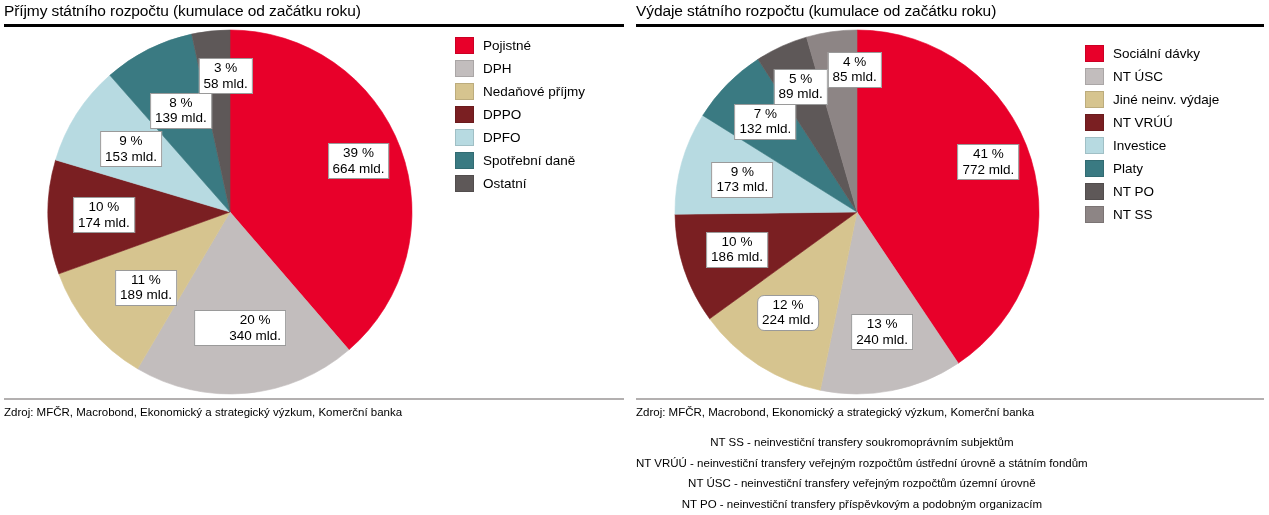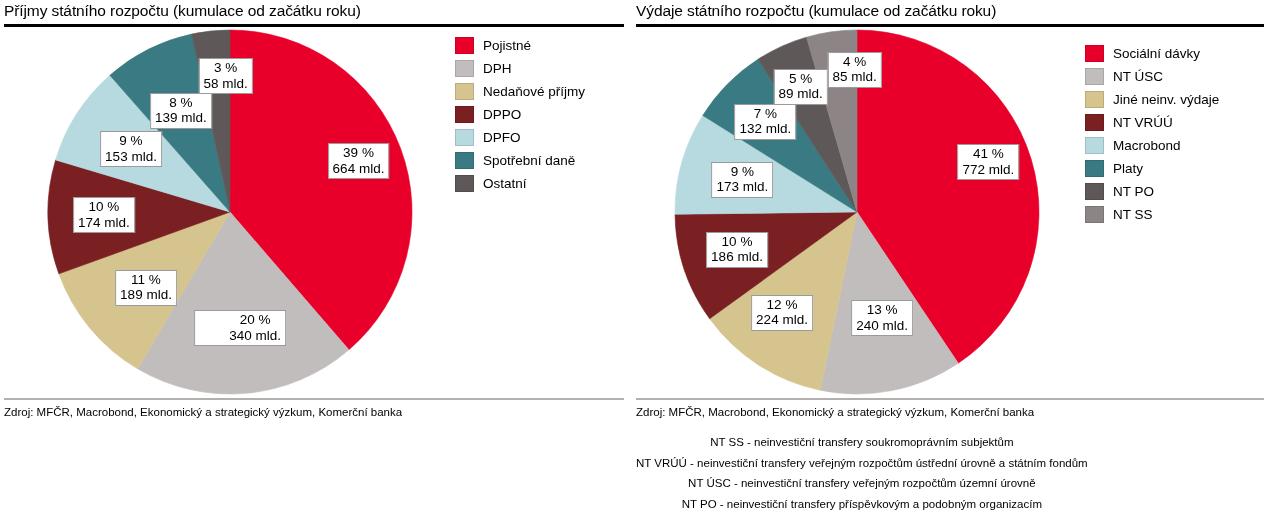--- a/index.html
+++ b/index.html
@@ -180,25 +180,25 @@
             <path d="M 185 184 L 30.74 87.42 A 182 182 0 0 1 86.01 31.28 Z" fill="#3A7A82" stroke="#3A7A82" stroke-width="0.6"></path>
             <path d="M 185 184 L 86.01 31.28 A 182 182 0 0 1 134.54 9.14 Z" fill="#5E5858" stroke="#5E5858" stroke-width="0.6"></path>
             <path d="M 185 184 L 134.54 9.14 A 182 182 0 0 1 185.00 2.00 Z" fill="#8D8585" stroke="#8D8585" stroke-width="0.6"></path>
           </g>
       </svg>
       <div id="pie-right-labels">
           <div class="callout" style="left: 316.3px; top: 134px;">
             <span class="l1">41 %</span>
             <span class="l2">772 mld.</span>
           </div>
-          <div class="callout" style="left: 210.1px; top: 290px;">
+          <div class="callout" style="left: 210.1px; top: 304px;">
             <span class="l1">13 %</span>
             <span class="l2">240 mld.</span>
           </div>
-          <div class="callout" style="left: 110px; top: 284.8px;">
+          <div class="callout" style="left: 116px; top: 284.8px; border-radius: 7px;">
             <span class="l1">12 %</span>
             <span class="l2">224 mld.</span>
           </div>
           <div class="callout" style="left: 65px; top: 221.8px;">
             <span class="l1">10 %</span>
             <span class="l2">186 mld.</span>
           </div>
           <div class="callout" style="left: 70.4px; top: 151.5px;">
             <span class="l1">9 %</span>
             <span class="l2">173 mld.</span>
@@ -230,21 +230,21 @@
         <div class="legend-row">
           <span class="swatch" style="background: rgb(214, 196, 143);"></span>
           <span class="legend-label">Jiné neinv. výdaje</span>
         </div>
         <div class="legend-row">
           <span class="swatch" style="background: rgb(122, 31, 34);"></span>
           <span class="legend-label">NT VRÚÚ</span>
         </div>
         <div class="legend-row">
           <span class="swatch" style="background: rgb(183, 218, 225);"></span>
-          <span class="legend-label">Macrobond</span>
+          <span class="legend-label">Investice</span>
         </div>
         <div class="legend-row">
           <span class="swatch" style="background: rgb(58, 122, 130);"></span>
           <span class="legend-label">Platy</span>
         </div>
         <div class="legend-row">
           <span class="swatch" style="background: rgb(94, 88, 88);"></span>
           <span class="legend-label">NT PO</span>
         </div>
         <div class="legend-row">

